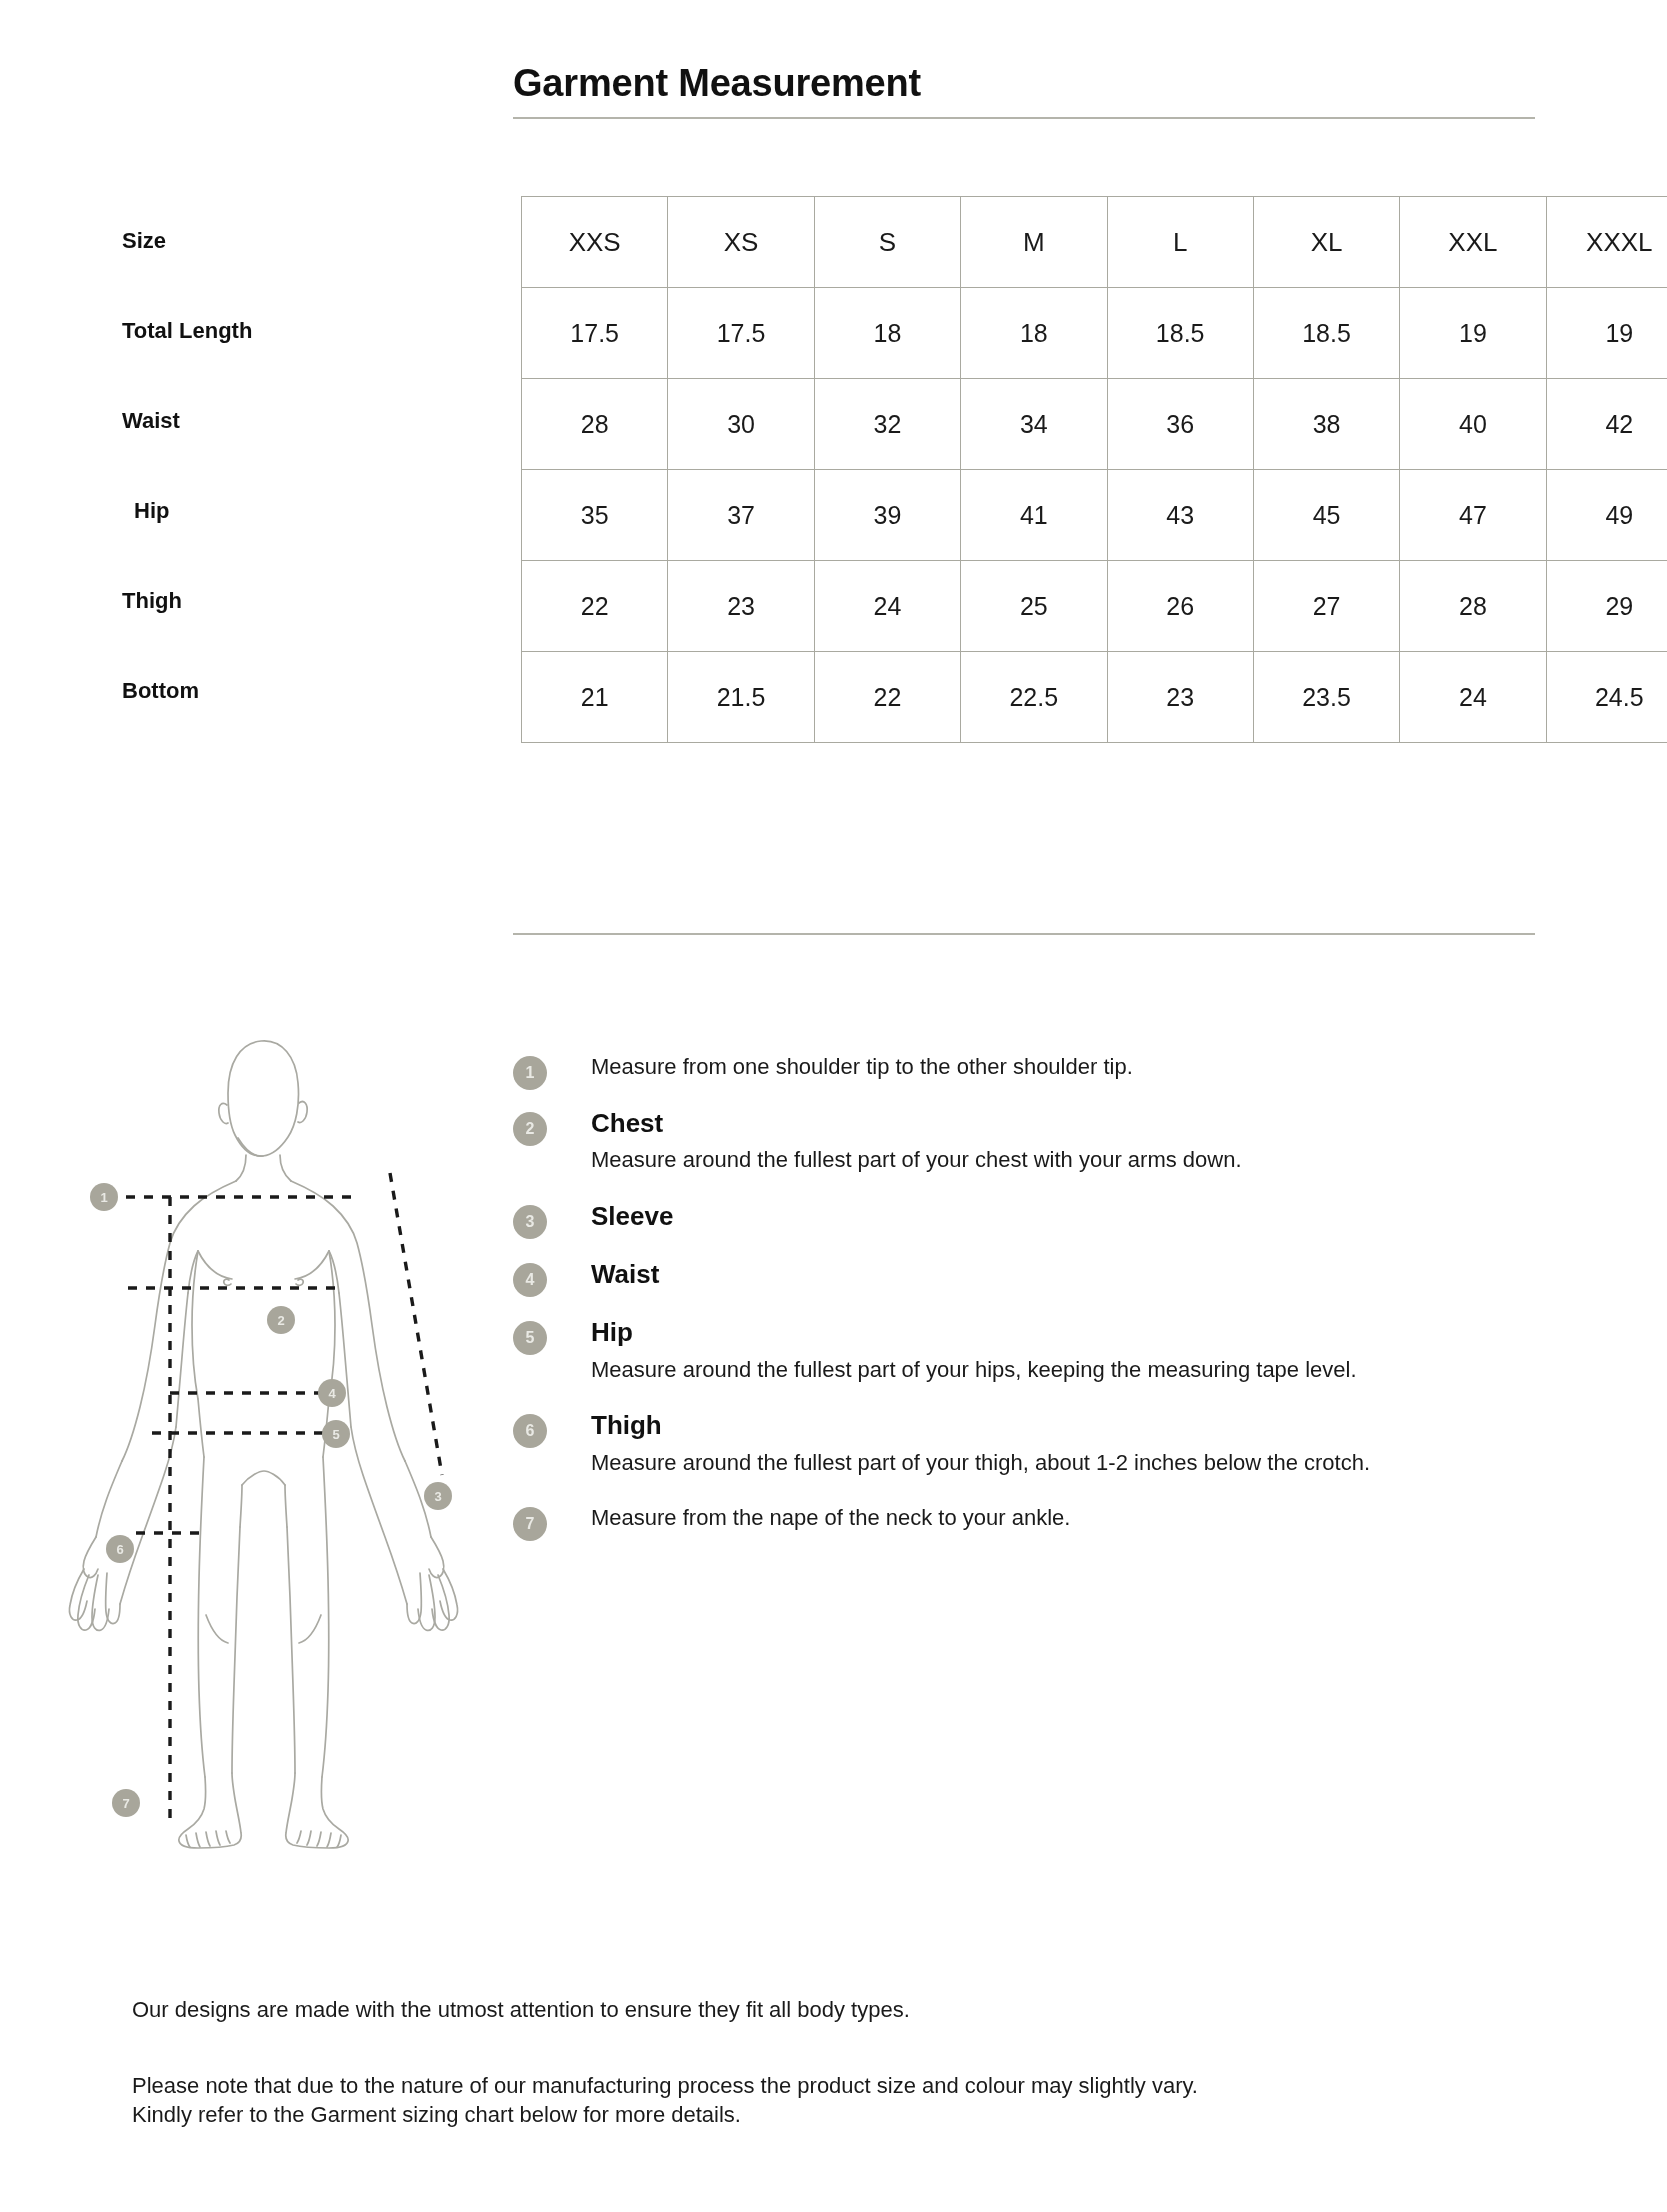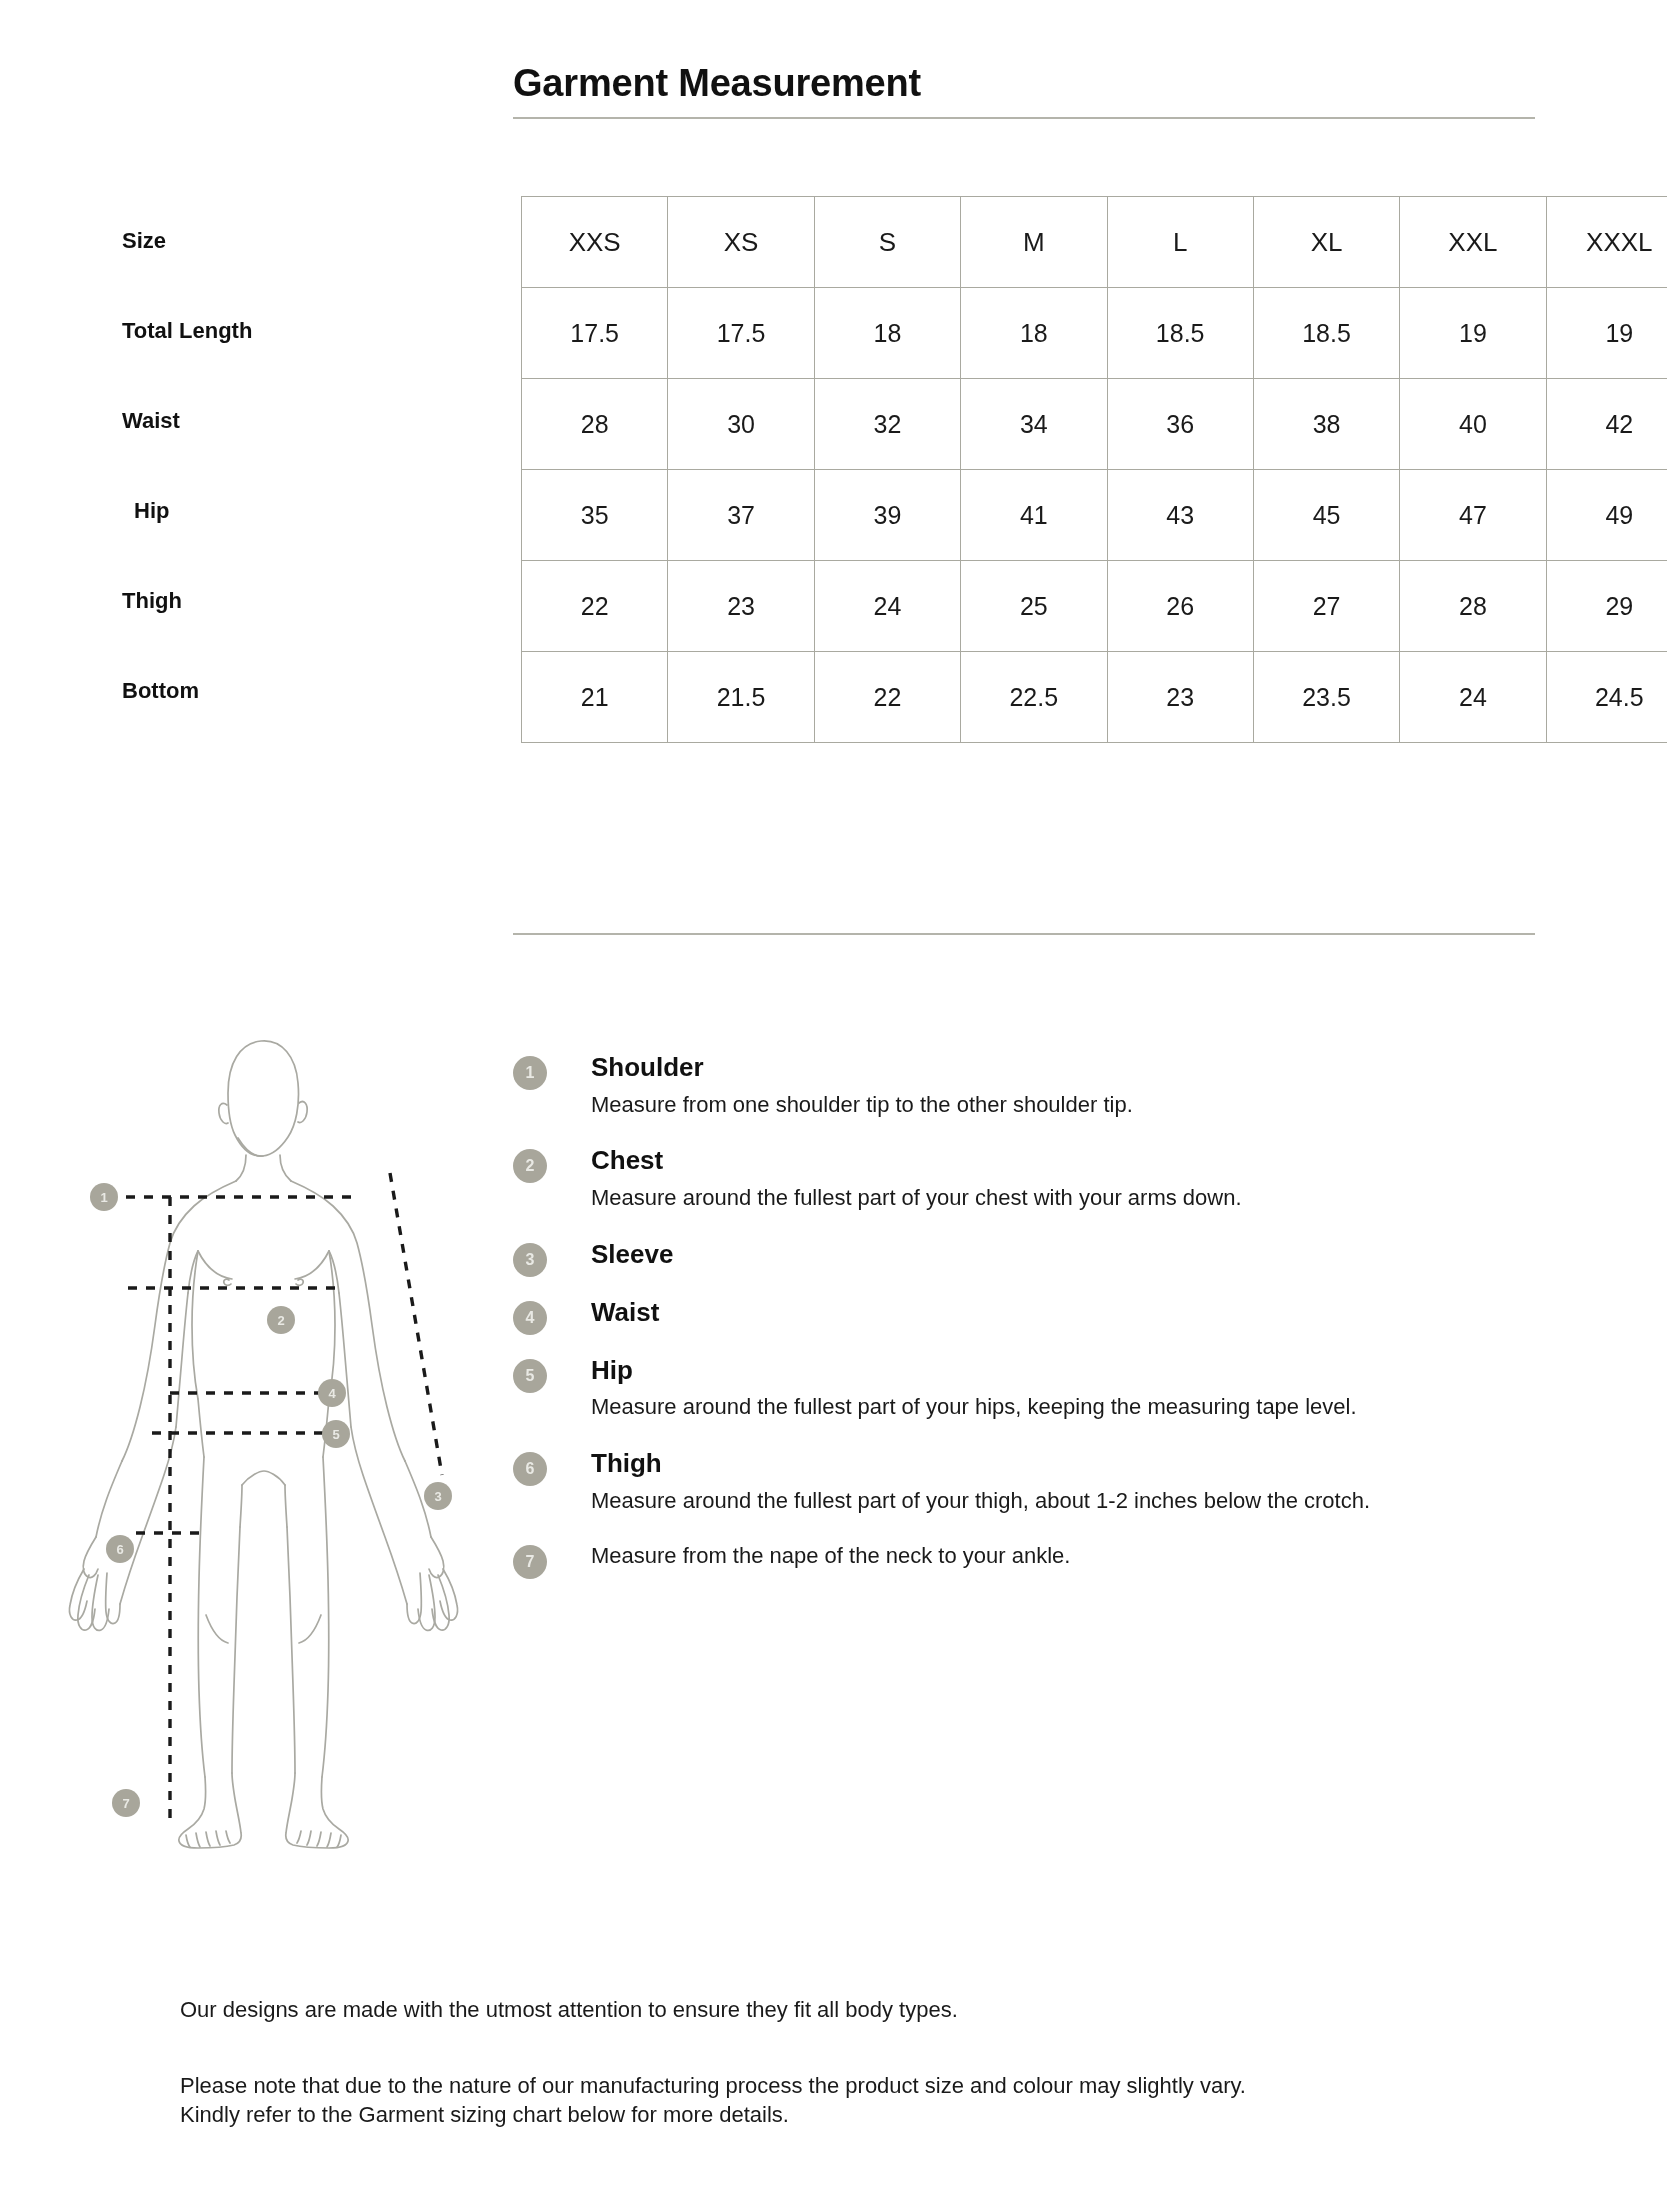--- a/index.html
+++ b/index.html
@@ -145,21 +145,20 @@
   #body-figure svg {
     display: block;
   }
 
   
   #footer {
     position: absolute;
     left: 132px;
     top: 1995px;
     width: 1420px;
-    margin-left: 48px;
   }
   .footer-line {
     font-size: 22px;
     color: #1a1a1a;
     line-height: 1.35;
     margin: 0;
   }
   .footer-gap {
     height: 46px;
   }
@@ -249,21 +248,20 @@
 </table>
 
 <div class="section" id="howto-block">
   <div class="section-rule"></div>
 </div>
 
 <div id="measure-list">
 
   <div class="measure-item">
     <span class="badge">1</span>
-    <div class="measure-name">Shoulder</div>
     <div class="measure-desc">Measure from one shoulder tip to the other shoulder tip.</div>
   </div>
 
   <div class="measure-item">
     <span class="badge">2</span>
     <div class="measure-name">Chest</div>
     <div class="measure-desc">Measure around the fullest part of your chest with your arms down.</div>
   </div>
 
   <div class="measure-item">

